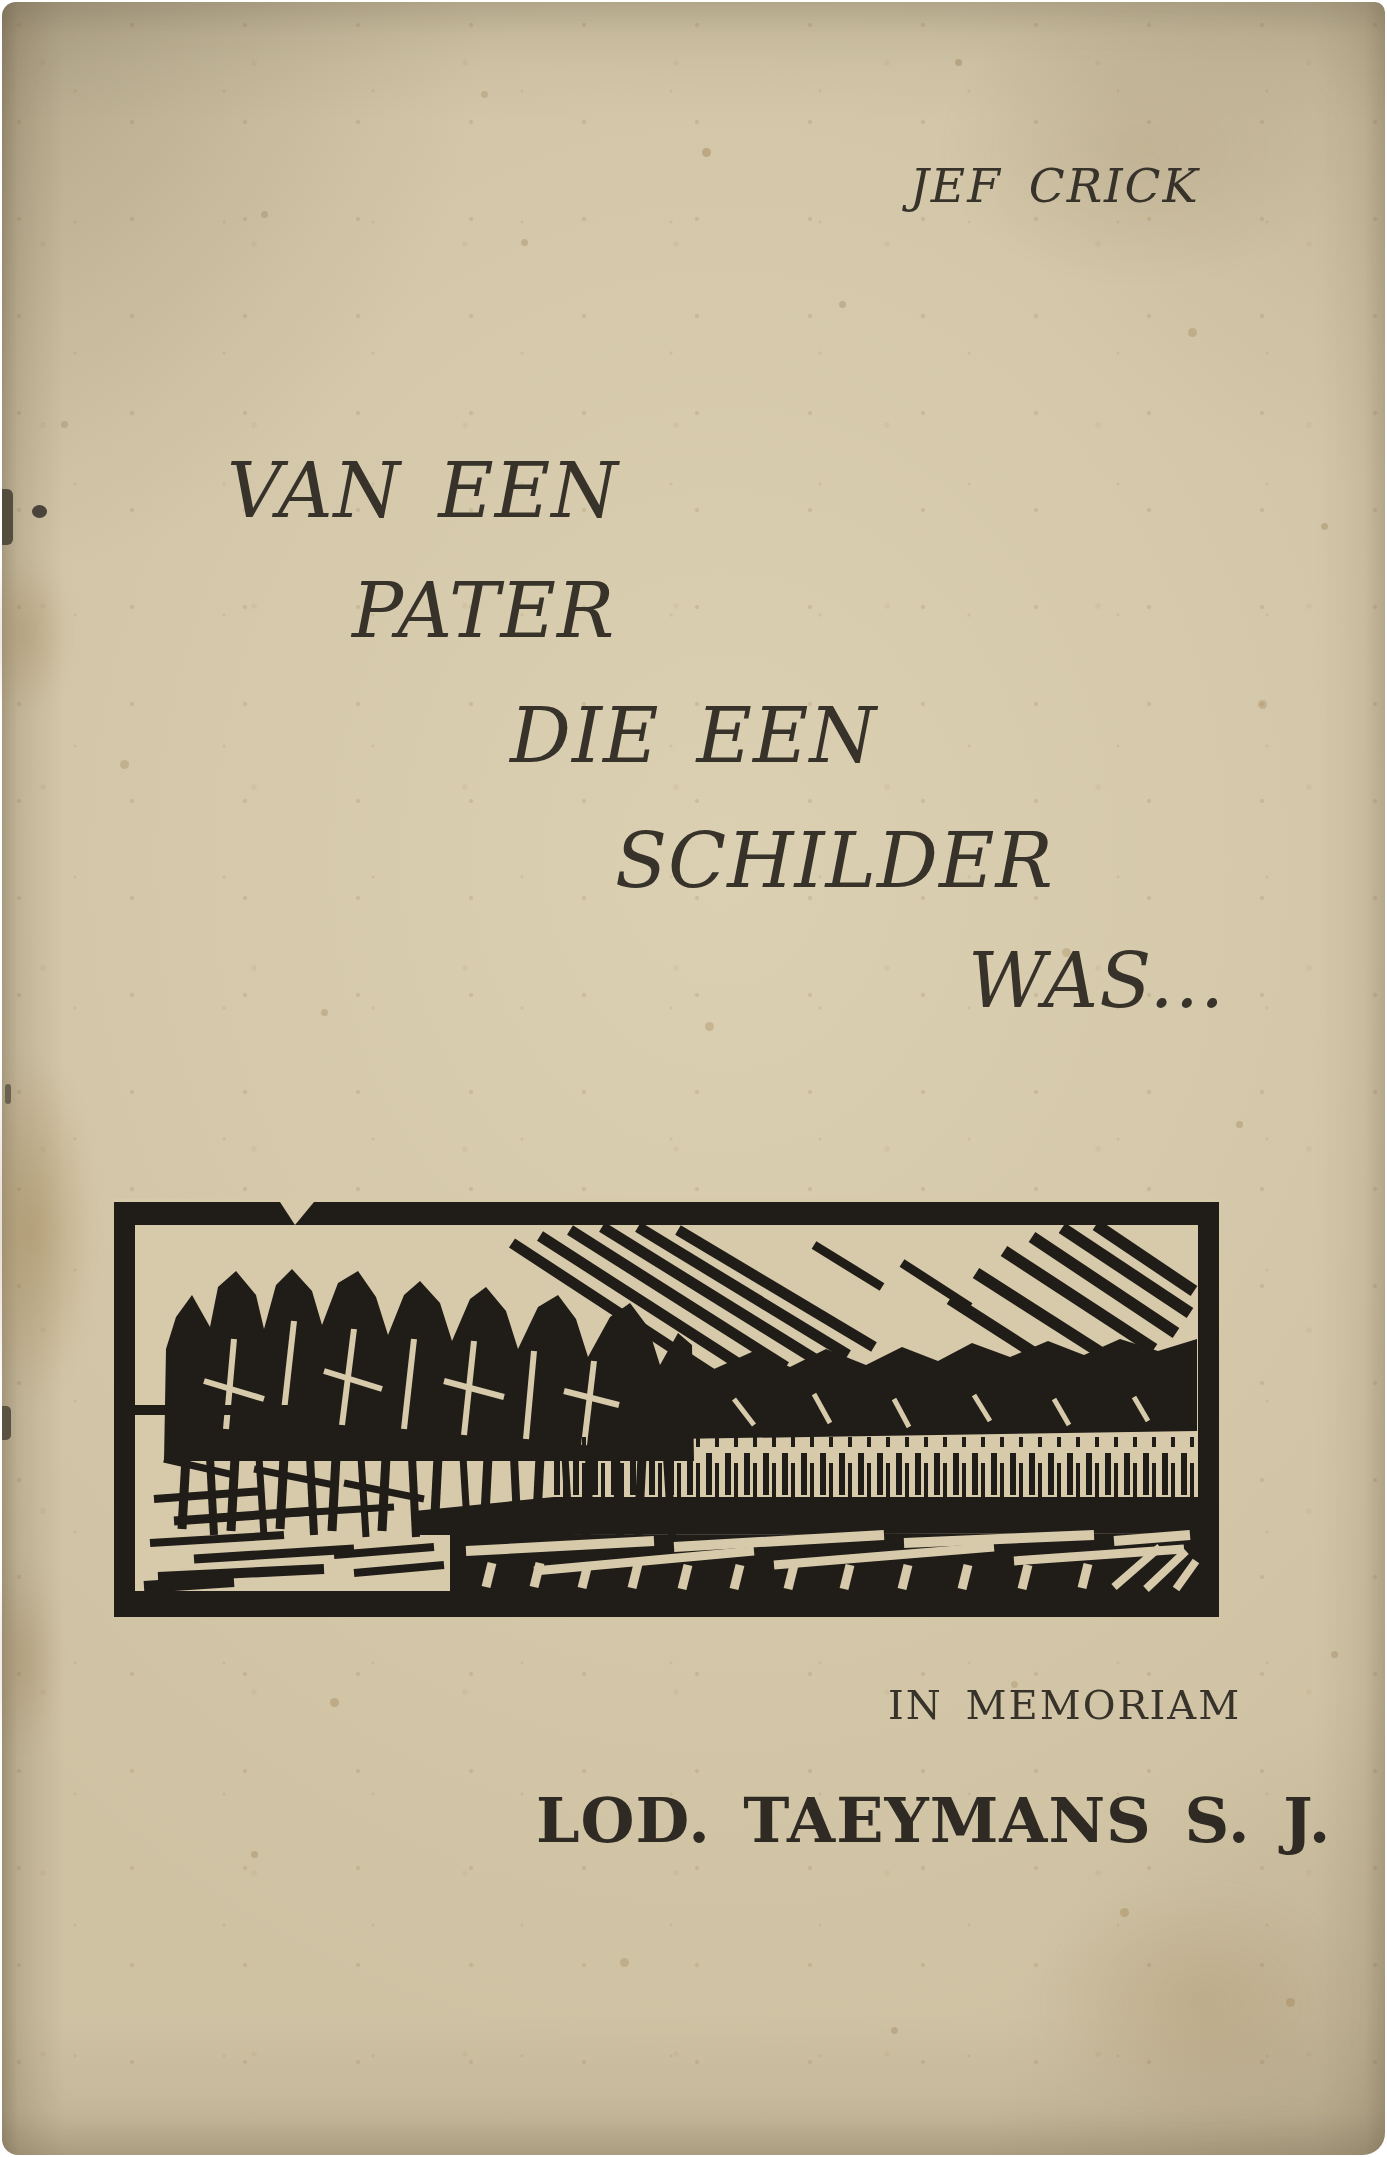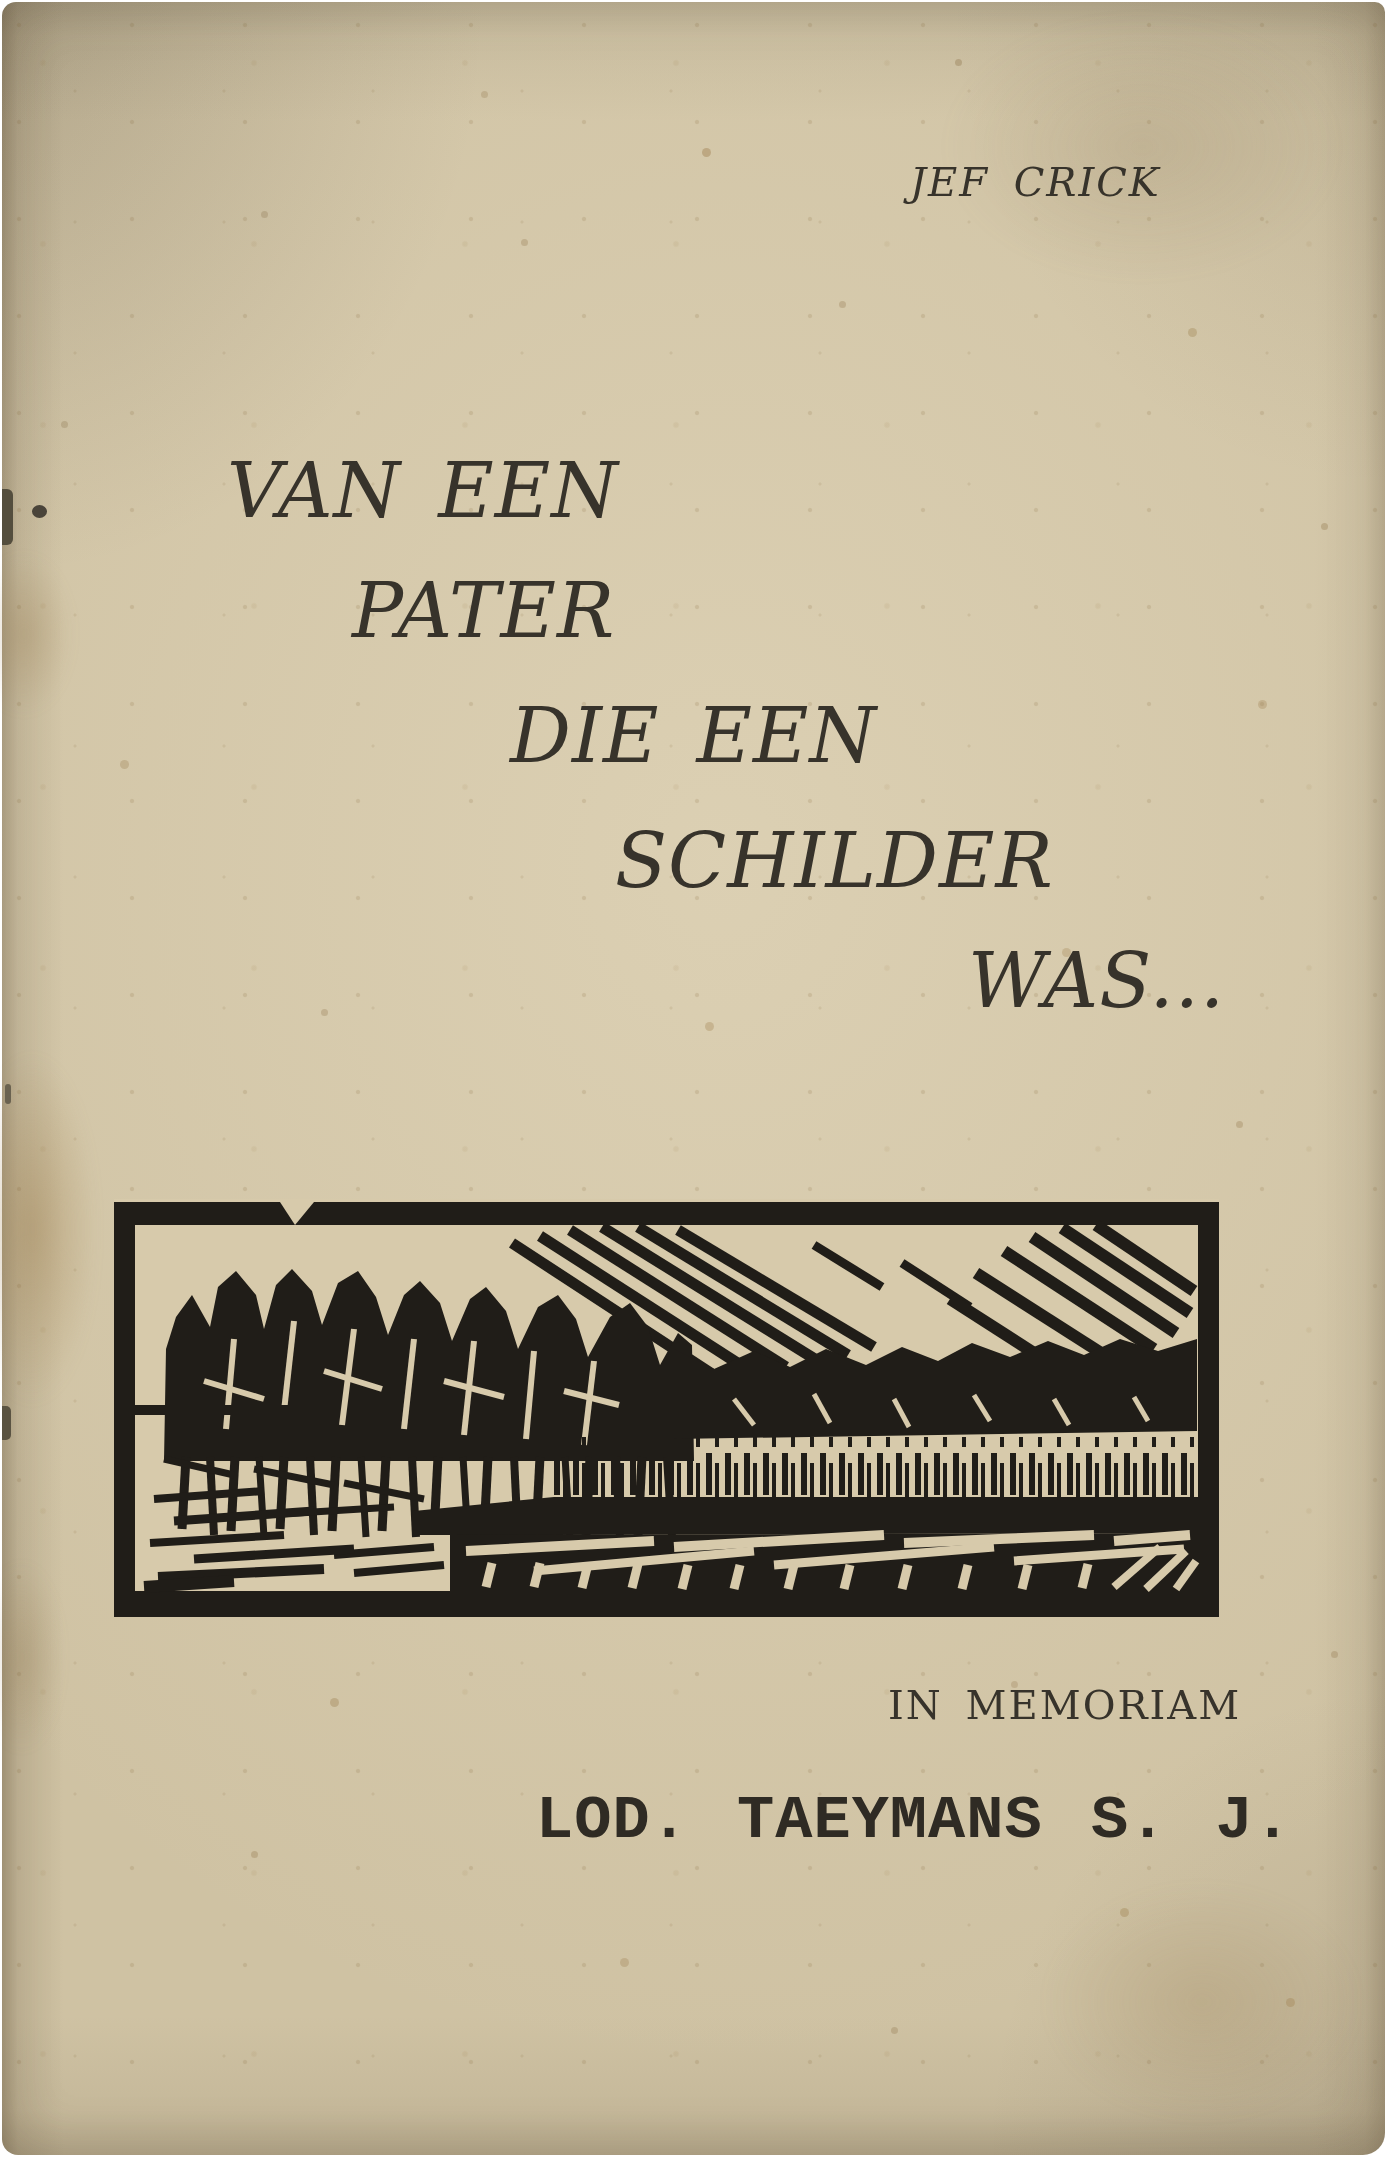--- a/index.html
+++ b/index.html
@@ -73,42 +73,42 @@
 
   .staple{position:absolute; pointer-events:none; background:#544e3e;}
   .staple.s1{left:0; top:487px; width:11px; height:56px; border-radius:0 6px 6px 0;}
   .staple.dot{left:30px; top:503px; width:15px; height:13px; border-radius:50%; background:#4a443a;}
   .staple.s2{left:0; top:1404px; width:9px; height:34px; border-radius:0 5px 5px 0; background:#5a5342;}
   .staple.s3{left:3px; top:1082px; width:6px; height:20px; border-radius:3px; background:#6a6250;}
 
   
   .author{
     position:absolute; left:908px; top:160px;
-    font-style:italic; font-size:40px; letter-spacing:2px; word-spacing:10px;
+    font-style:italic; font-size:47px; letter-spacing:2px; word-spacing:10px;
     color:var(--ink, #433d33); line-height:1; white-space:nowrap;
   }
   .title-line{
     position:absolute; font-style:italic; font-size:76px; line-height:1;
     color:var(--ink, #35312a); letter-spacing:1px; word-spacing:12px; white-space:nowrap;
   }
   .t0{left:185px; top:451px;margin-left:40px;}
   .t1{left:350px; top:571px;}
   .t2{left:508px; top:696px;}
   .t3{left:613px; top:821px;}
   .t4{left:933px; top:941px;margin-left:33px;}
 
   .memoriam-label{
     position:absolute; left:886px; top:1683px;
     font-size:40px; letter-spacing:2px; word-spacing:8px; line-height:1;
     color:var(--ink, #3e382e); white-space:nowrap;
   }
   .memoriam-name{
     position:absolute; left:534px; top:1788px;
     font-size:62px; font-weight:600; letter-spacing:1px; word-spacing:10px; line-height:1;
-    color:#2f2b24; white-space:nowrap;font-family:Liberation Mono, monospace;
+    color:#2f2b24; white-space:nowrap;
   }
 
   
   .woodcut{position:absolute; left:112px; top:1197px; width:1105px; height:418px;}
 </style>
 </head>
 <body>
 
 <div class="cover">
 

